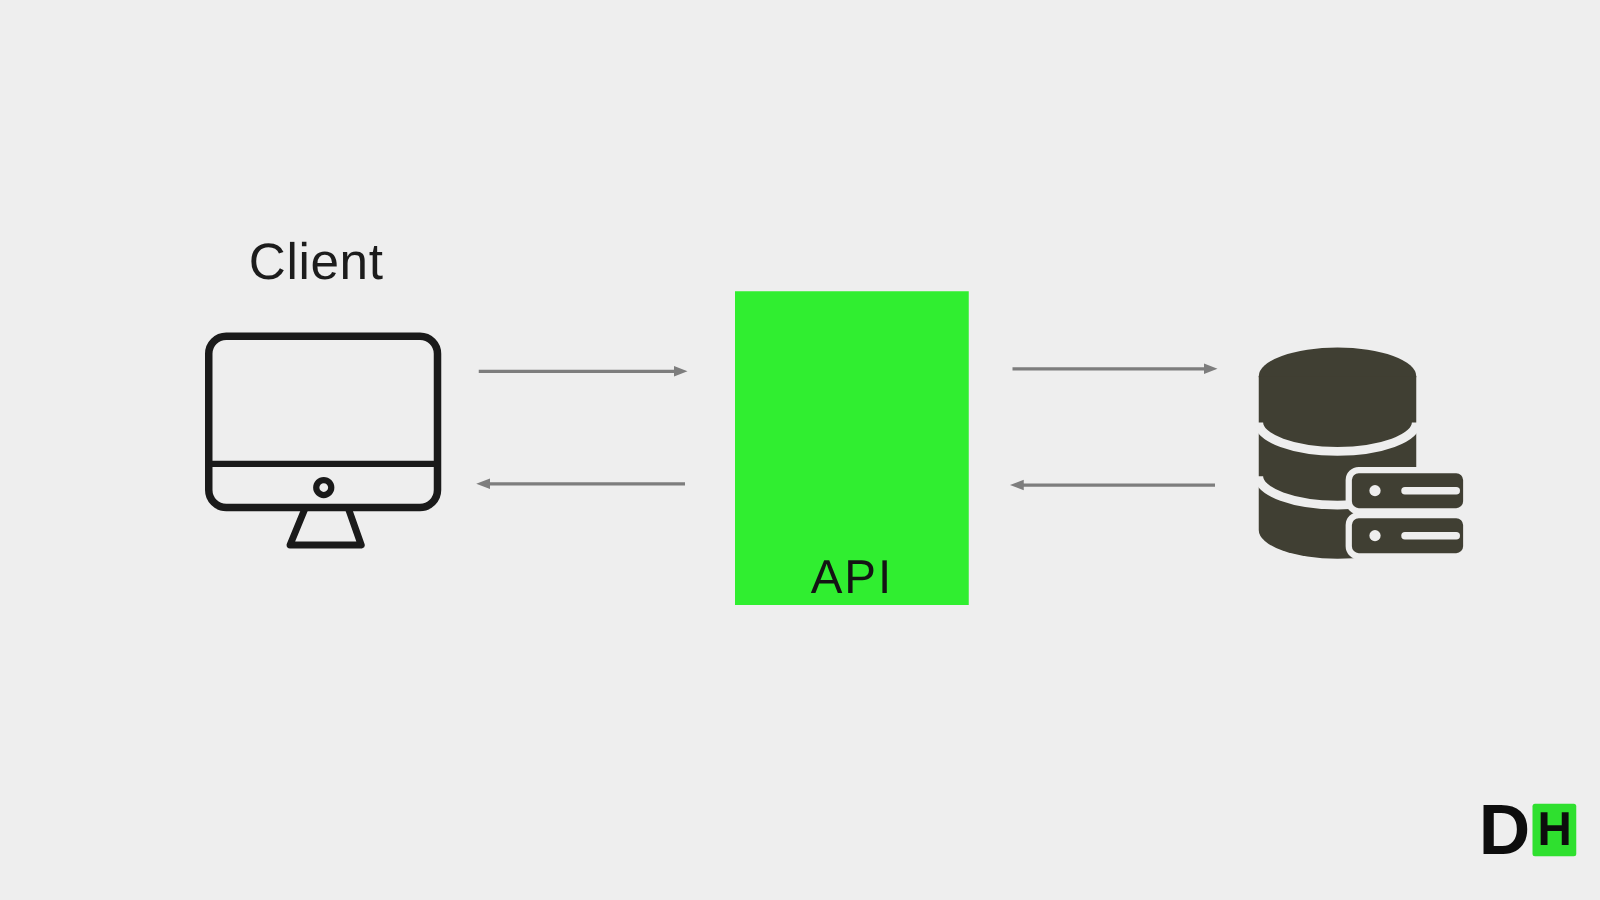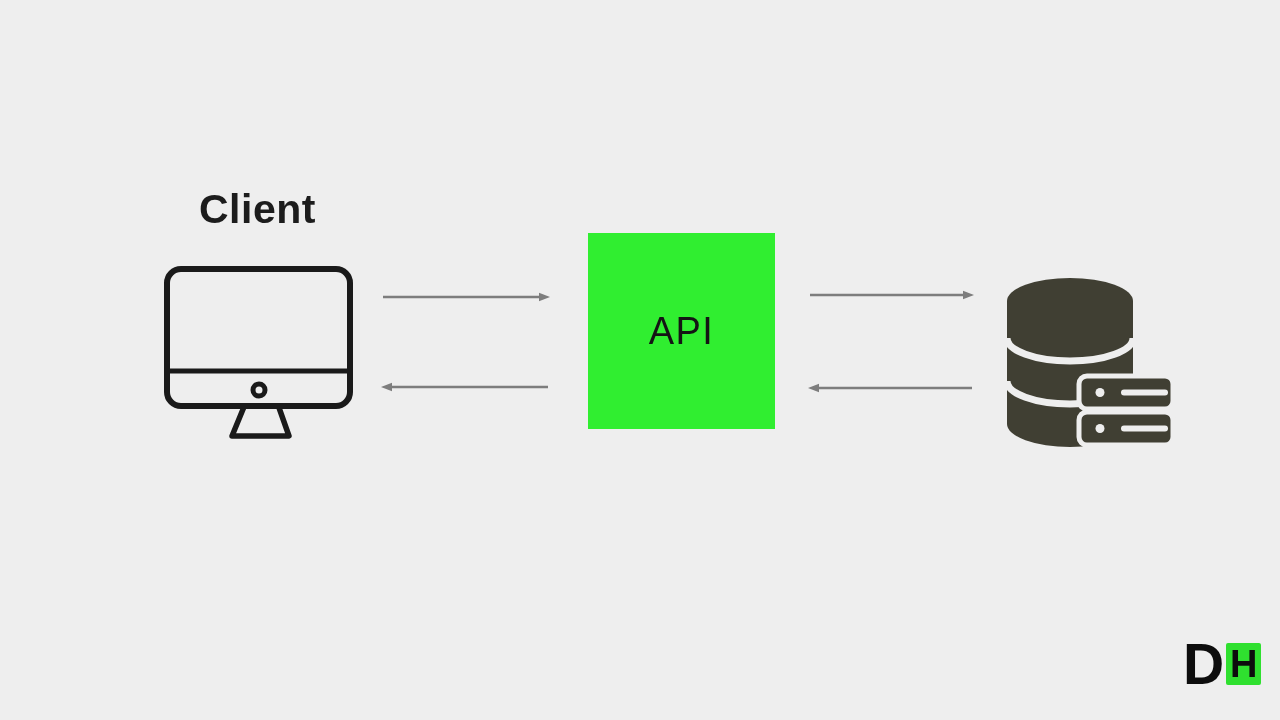--- a/index.html
+++ b/index.html
@@ -8,35 +8,35 @@
     width: 1280px;
     height: 720px;
     background: #eeeeee;
     overflow: hidden;
     font-family: "Liberation Sans", sans-serif;
   }
   .node-label {
     position: absolute;
     color: #1c1c1c;
     font-size: 41px;
-    font-weight: 700;
+    font-weight: 400;
     letter-spacing: 0.5px;
     white-space: nowrap;
   }
   .client-label { left: 199px; top: 186px; }
   .server-label { left: 1009px; top: 200px; }
   .api-box {
     position: absolute;
     left: 588px;
     top: 233px;
     width: 187px;
-    height: 196px;
+    height: 251px;
     background: #30ee30;
     display: flex;
-    align-items: center;
+    align-items: flex-end;
     justify-content: center;
   }
   .api-box .api-text {
     font-size: 38px;
     color: #141414;
     letter-spacing: 1.5px;
   }
   .svg-layer {
     position: absolute;
     left: 0;

